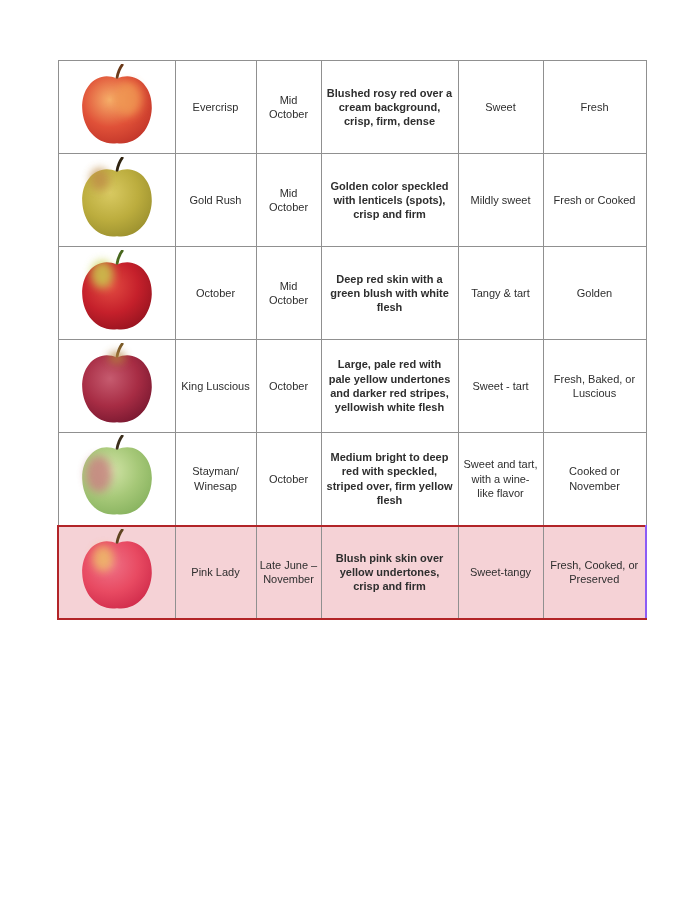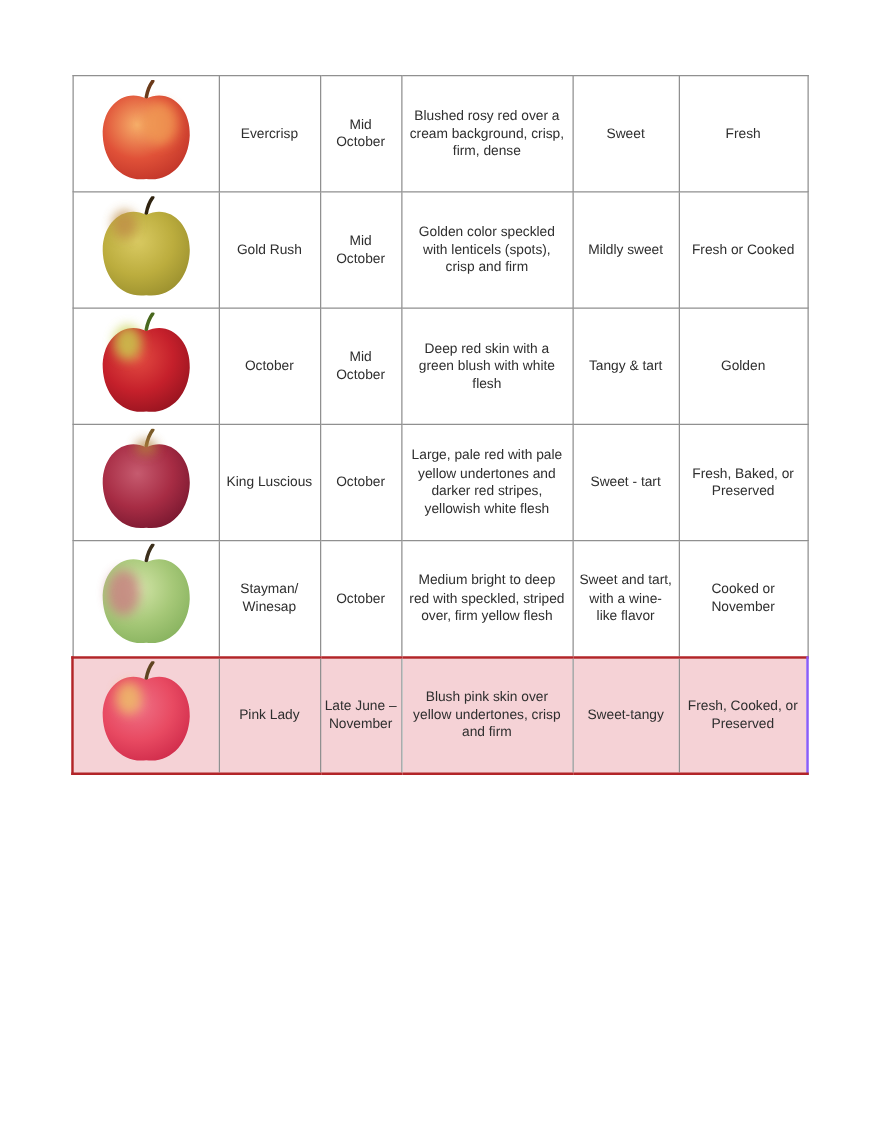--- a/index.html
+++ b/index.html
@@ -23,21 +23,21 @@
     text-align:center;
     vertical-align:middle;
     font-size:11px;
     line-height:1.3;
     padding:2px 5px;
     overflow:hidden;
   }
   .apple-table td.c-photo{padding:1px;}
   .apple-table td.c-name{padding:18px 3px;}
   .apple-table td.c-harvest{padding:2px 3px;}
-  .apple-table td.c-desc{padding:2px 4px;}
+  .apple-table td.c-desc{padding:2px 4px;font-weight:bold;}
   .apple-table tr.highlight td{
     background:#f5d2d6;
     border-top:2px solid #b22428;
     border-bottom:2px solid #b22428;
   }
   .apple-table tr.highlight td:first-child{border-left:2px solid #b22428;}
   .apple-table tr.highlight td:last-child{border-right:2px solid #8b5cf6;}
   .apple{
     display:flex;align-items:center;justify-content:center;
     width:100%;height:100%;
@@ -152,21 +152,21 @@
                 <path d="M50 16 C51 10 53 5 56 1" stroke="#7a5a28" stroke-width="3.2" fill="none" stroke-linecap="round"></path>
                 <path d="M50 17 C29 7 9 25 10 51 C11 76 28 94 50 91 C72 94 89 76 90 51 C91 25 71 7 50 17 Z" fill="url(#ag3)"></path>
                 <ellipse cx="50" cy="17" rx="10" ry="7" fill="#b3823c" opacity="0.8" filter="url(#bl3)"></ellipse>
               </svg>
             </div>
         </td>
         <td class="c-name">King Luscious</td>
         <td class="c-harvest">October</td>
         <td class="c-desc">Large, pale red with pale yellow undertones and darker red stripes, yellowish white flesh</td>
         <td class="c-flavor">Sweet - tart</td>
-        <td class="c-use">Fresh, Baked, or Preserved</td>
+        <td class="c-use">Fresh, Baked, or Luscious</td>
       </tr>
       <tr>
         <td class="c-photo">
           <div class="apple">
               <svg viewBox="0 0 100 100" width="90" height="87" role="img" aria-label="green-apple-red-blush">
                 <defs>
                   <radialGradient id="ag4" cx="40%" cy="35%" r="78%">
                     <stop offset="0%" stop-color="#d3e5a8"></stop>
                     <stop offset="52%" stop-color="#a6c878"></stop>
                     <stop offset="100%" stop-color="#81ae59"></stop>

